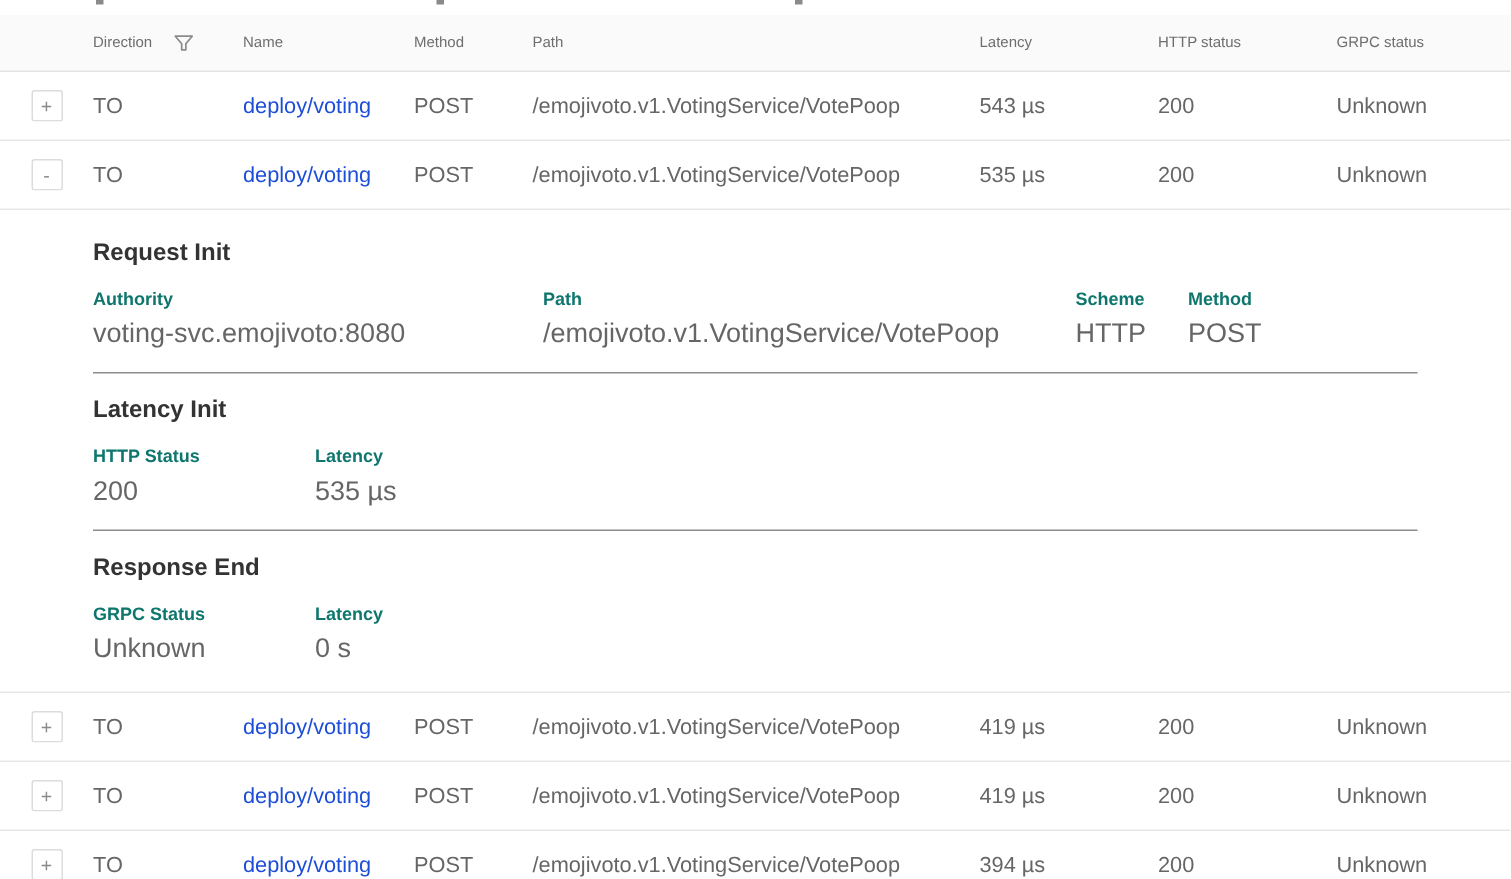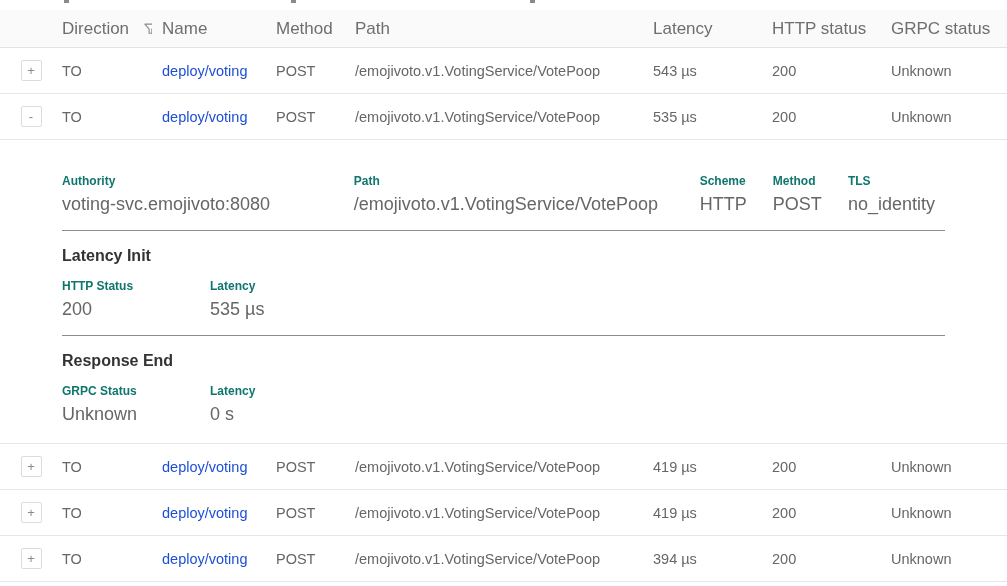--- a/index.html
+++ b/index.html
@@ -18,21 +18,21 @@
   .grid-row {
     display: grid;
     grid-template-columns: 52px 100px 114px 79px 298px 119px 119px 1fr;
     align-items: center;
   }
   .header-row {
     height: 38px;
     background: #fafafa;
     border-bottom: 1px solid #e3e3e3;
     color: #6e6e6e;
-    font-size: 17px;
+    font-size: 10px;
   }
   .data-row {
     height: 46px;
     border-bottom: 1px solid #e6e6e6;
     font-size: 14.5px;
     color: #666666;
     background: #ffffff;
   }
   .cell { padding-left: 10px; white-space: nowrap; overflow: hidden; }
   .cell-direction { display: flex; align-items: center; gap: 14px; }
@@ -122,40 +122,37 @@
     <div class="cell">POST</div>
     <div class="cell">/emojivoto.v1.VotingService/VotePoop</div>
     <div class="cell">535 µs</div>
     <div class="cell">200</div>
     <div class="cell">Unknown</div>
   </div>
 
   <div class="detail-wrap">
 
     <div class="detail-section">
+      <div class="detail-title">Request Init</div>
       <div class="fields-row">
         <div class="field w-300">
           <div class="field-label">Authority</div>
           <div class="field-value">voting-svc.emojivoto:8080</div>
         </div>
         <div class="field w-331">
           <div class="field-label">Path</div>
           <div class="field-value">/emojivoto.v1.VotingService/VotePoop</div>
         </div>
         <div class="field w-75">
           <div class="field-label">Scheme</div>
           <div class="field-value">HTTP</div>
         </div>
         <div class="field w-77">
           <div class="field-label">Method</div>
           <div class="field-value">POST</div>
-        </div>
-        <div class="field">
-          <div class="field-label">TLS</div>
-          <div class="field-value">no_identity</div>
         </div>
       </div>
       <hr class="section-divider">
     </div>
 
     <div class="detail-section">
       <div class="detail-title">Latency Init</div>
       <div class="fields-row">
         <div class="field w-148">
           <div class="field-label">HTTP Status</div>

